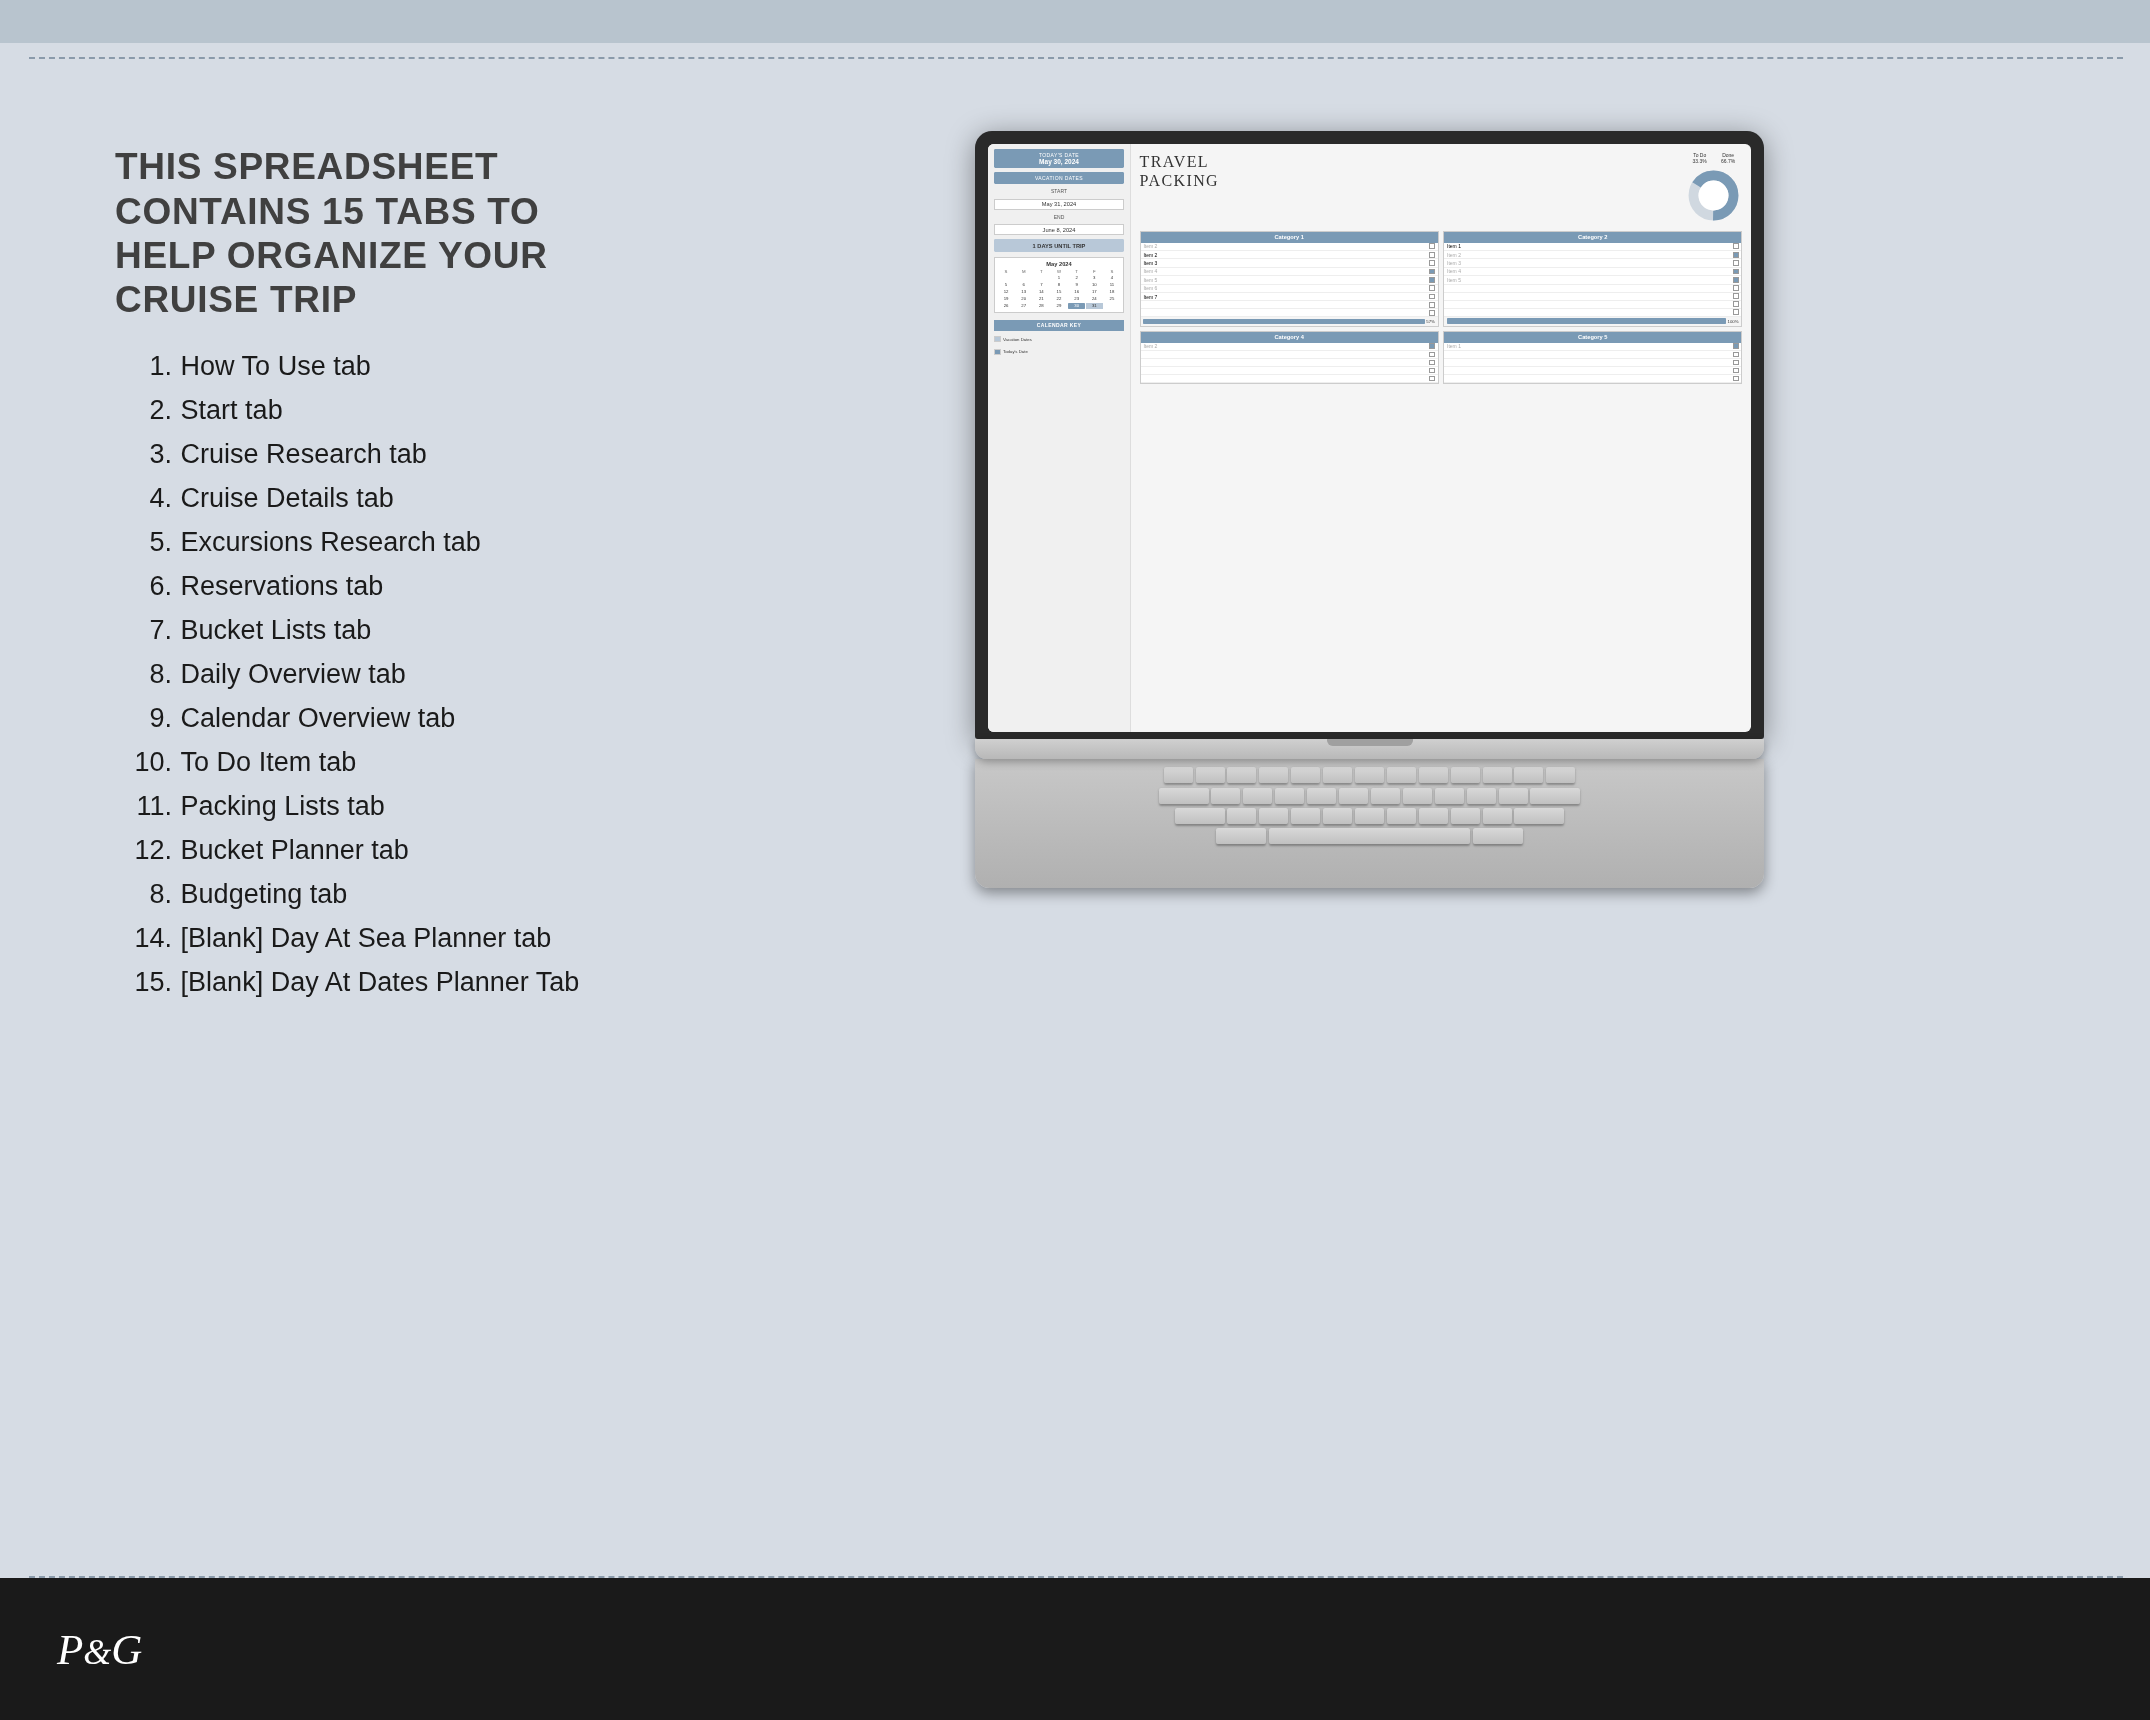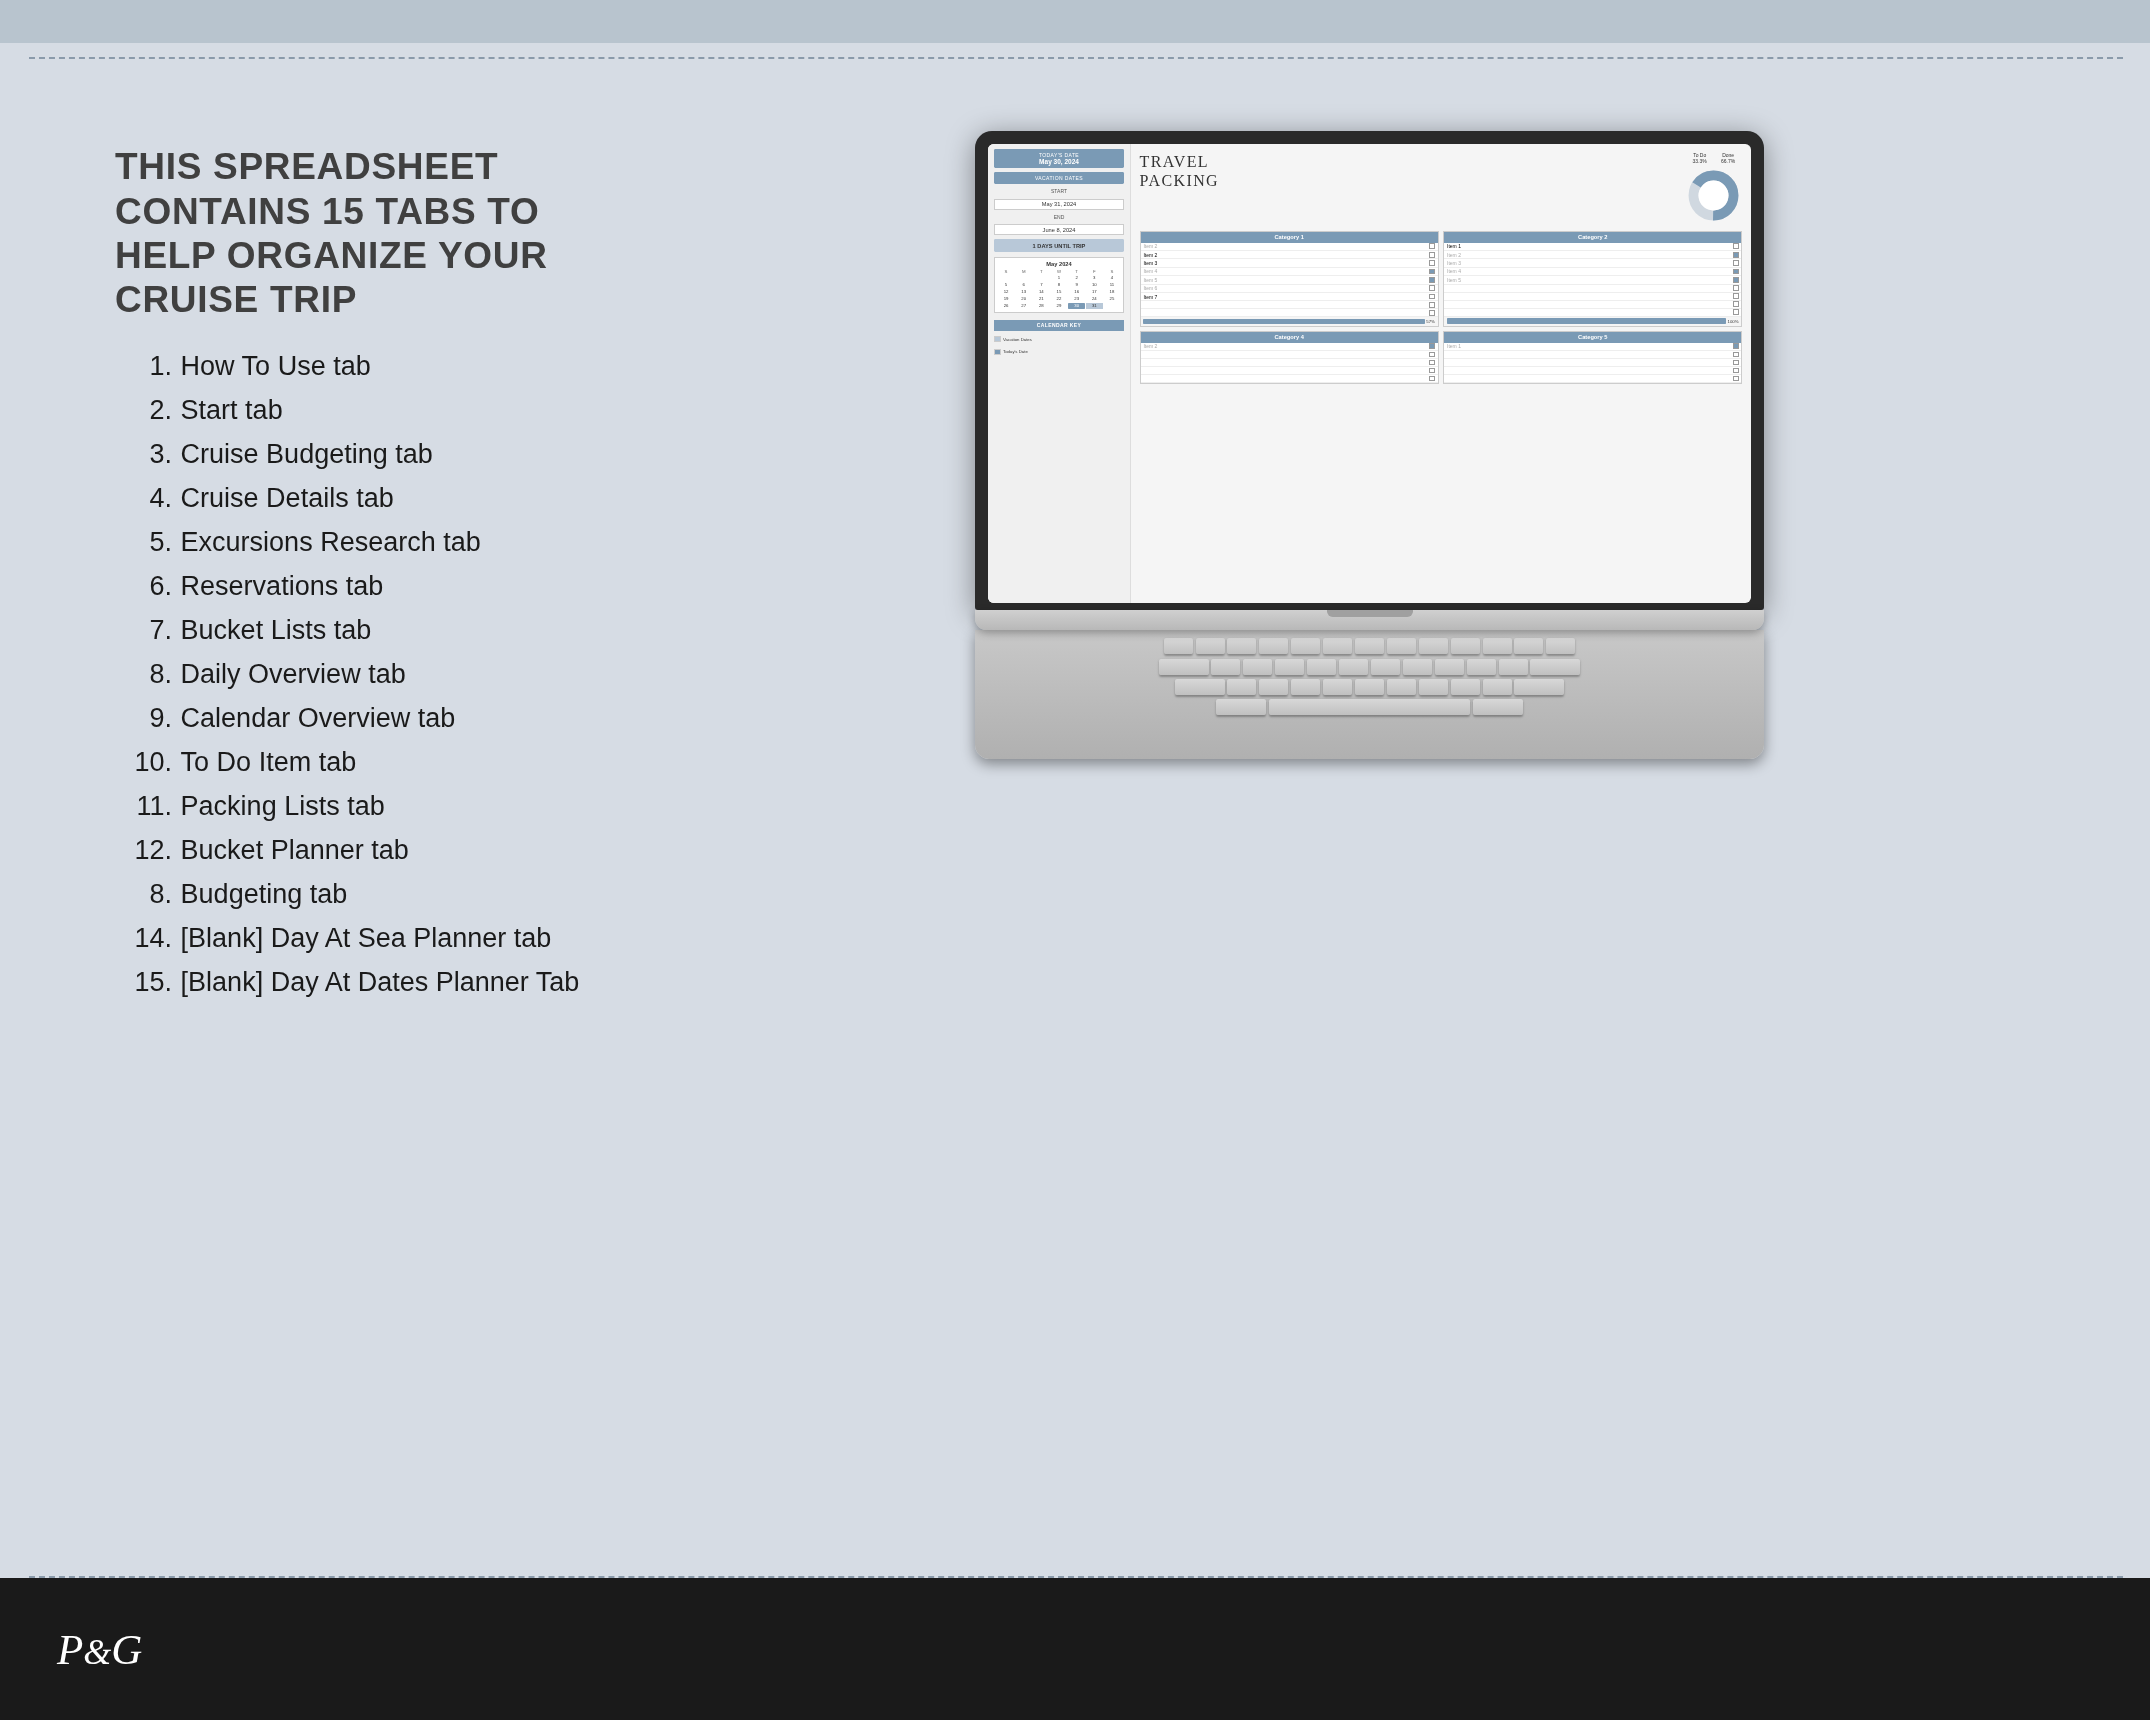--- a/index.html
+++ b/index.html
@@ -103,21 +103,21 @@
       border-radius: 17px 17px 2.9px 2.9px;
       padding: 13px 13px 7.2px;
       box-shadow: 0 5.7px 29px rgba(0,0,0,0.4);
     }
 
     .laptop-screen-inner {
       background: #f5f5f5;
       border-radius: 5.7px;
       overflow: hidden;
       width: 100%;
-      height: 459px;
+      height: 588px;
       position: relative;
     }
 
     
     .spreadsheet {
       display: flex;
       width: 100%;
       height: 100%;
       font-family: 'Arial', sans-serif;
     }
@@ -476,21 +476,21 @@
       <li>
         <span class="num">1.</span>
         <span>How To Use tab</span>
       </li>
       <li>
         <span class="num">2.</span>
         <span>Start tab</span>
       </li>
       <li>
         <span class="num">3.</span>
-        <span>Cruise Budgeting tab</span>
+        <span>Cruise Research tab</span>
       </li>
       <li>
         <span class="num">4.</span>
         <span>Cruise Details tab</span>
       </li>
       <li>
         <span class="num">5.</span>
         <span>Excursions Research tab</span>
       </li>
       <li>

